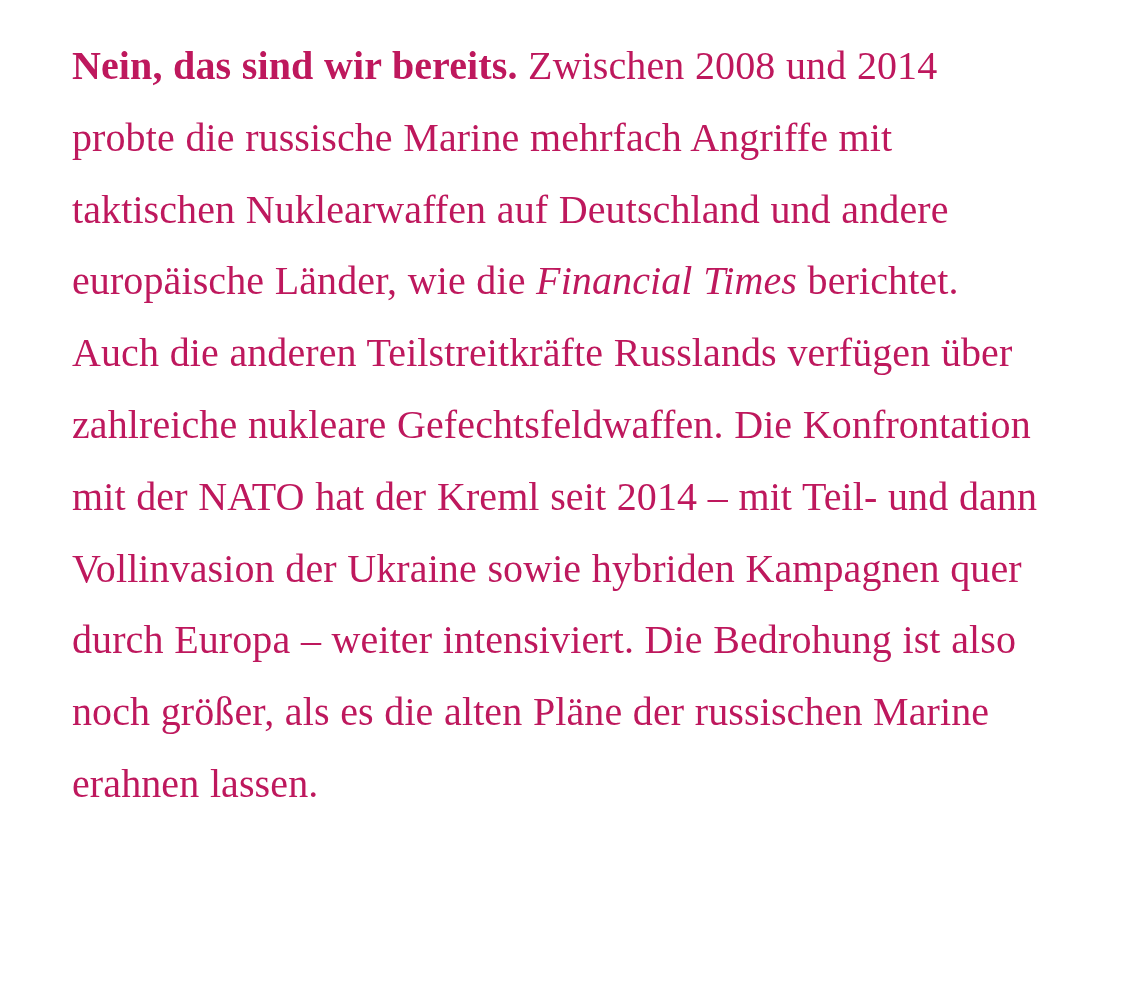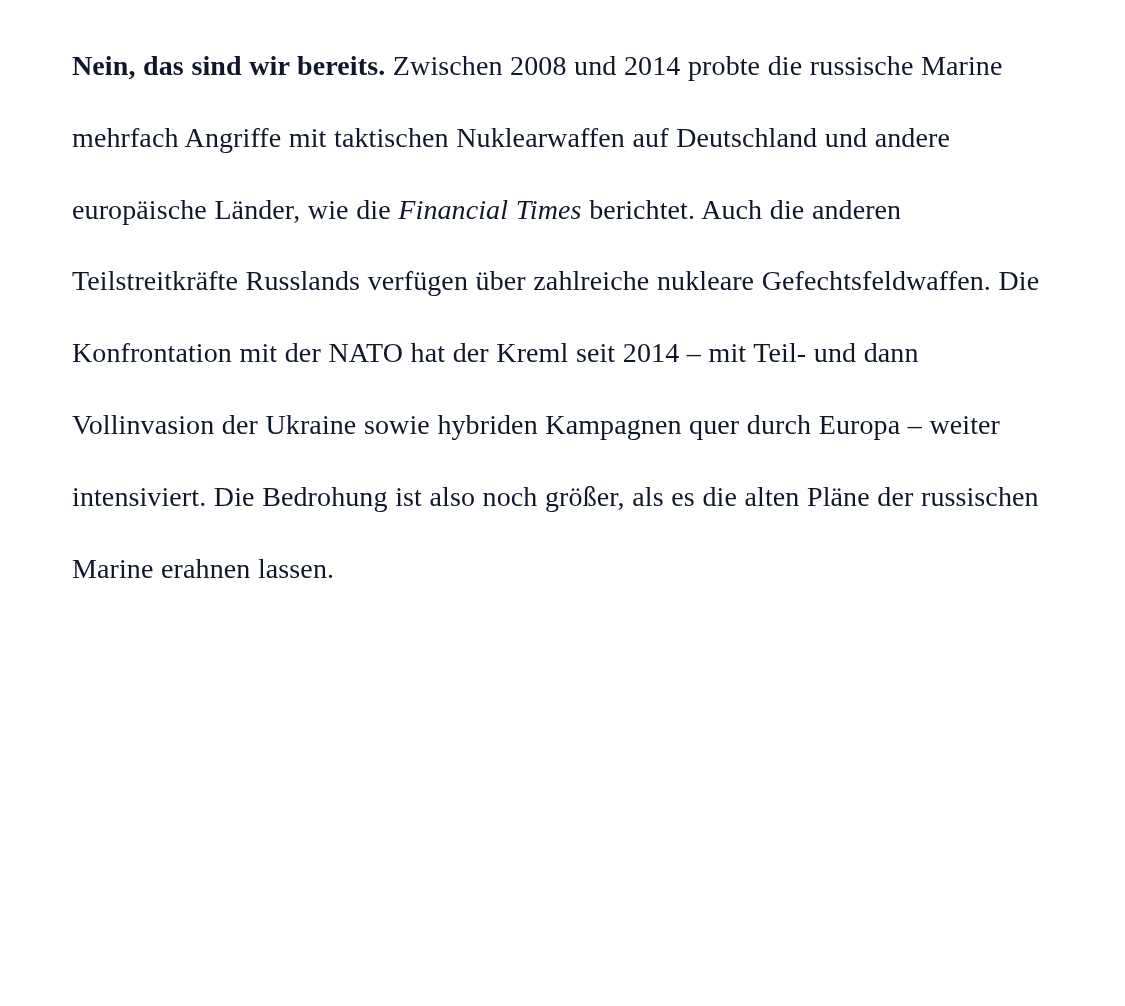--- a/index.html
+++ b/index.html
@@ -12,25 +12,25 @@
     height: 1006px;
     font-family: "Liberation Serif", "DejaVu Serif", serif;
     color: #1a1a1a;
     overflow: hidden;
   }
   .article {
     box-sizing: border-box;
     padding: 30px 75px 0 72px;
   }
   .paragraph {
-    font-size: 28px;
+    font-size: 40px;
     line-height: 71.8px;
     letter-spacing: 0.1px;
     text-align: left;
-    color: #0f172a;
+    color: #be185d;
     margin: 0;
     word-spacing: 0.5px;
   }
   .lead {
     font-weight: 700;
   }
   .cite {
     font-style: italic;
   }
 </style>

